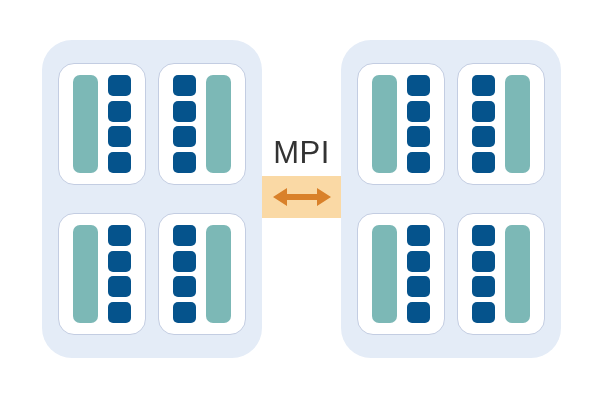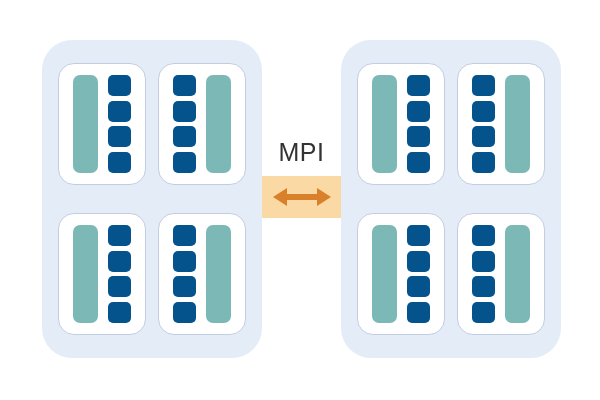--- a/index.html
+++ b/index.html
@@ -83,21 +83,21 @@
     position:absolute;
     left:262px;
     top:128px;
     width:79px;
     height:90px;
     display:flex;
     flex-direction:column;
     align-items:center;
   }
   #mpi-label{
-    font-size:25px;
+    font-size:31px;
     line-height:1;
     color:#333333;
     letter-spacing:0.5px;
     height:48px;
     display:flex;
     align-items:center;
     justify-content:center;
     user-select:none;
   }
   #mpi-box{

